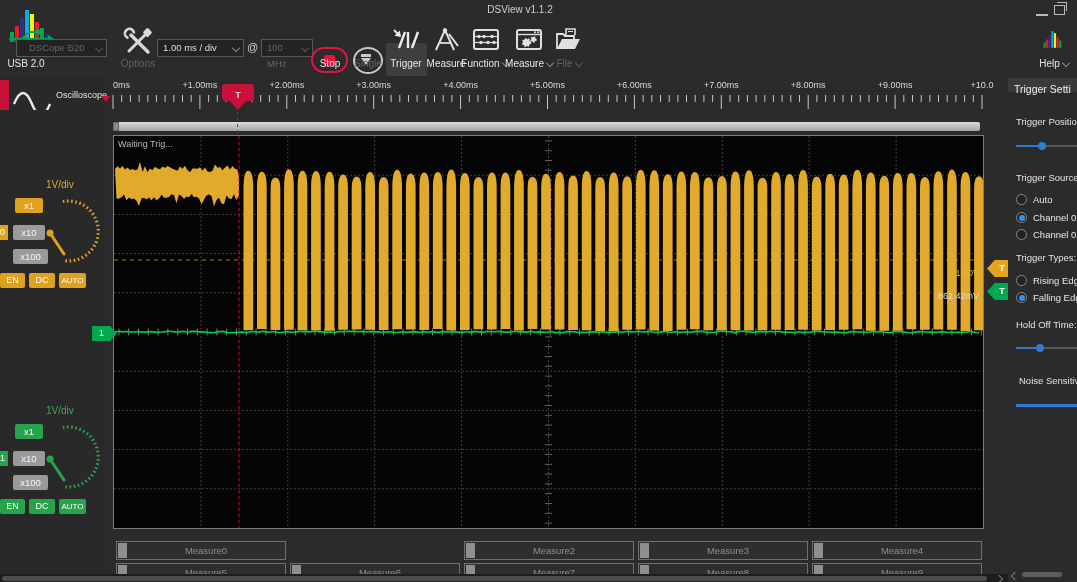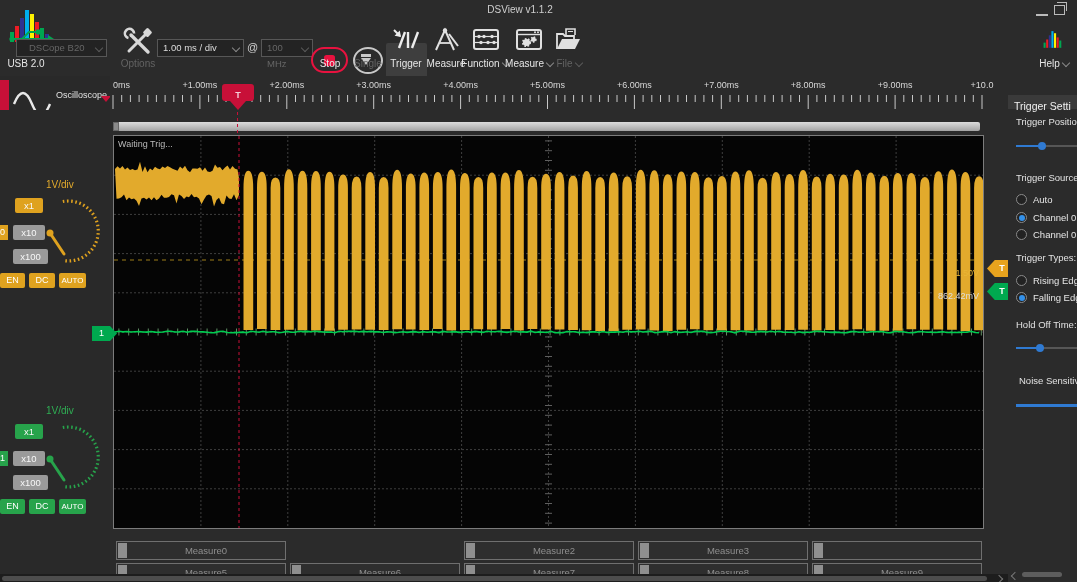--- a/index.html
+++ b/index.html
@@ -62,21 +62,21 @@
              clip-path:polygon(0 0,72% 0,100% 50%,72% 100%,0 100%);}
   
   .measure-box{position:absolute;width:170px;height:19px;background:#2e2e2e;border:1px solid #6f6f6f;
                box-sizing:border-box;}
   .measure-sq{position:absolute;left:1px;top:1px;bottom:1px;width:9px;background:#8f8f8f;}
   .measure-lbl{position:absolute;left:10px;right:0;top:0;bottom:0;text-align:center;font-size:9.5px;
                color:#8f8f8f;line-height:17px;}
   
   #panel{left:1008px;top:76px;width:69px;height:506px;background:#2b2b2b;z-index:6;overflow:hidden;}
   #panel-title{left:0;top:2px;width:69px;height:14px;background:#3a3a3a;font-size:10.5px;color:#f0f0f0;
-               line-height:22px;padding-left:6px;box-sizing:border-box;margin-top:17px;}
+               line-height:22px;padding-left:6px;box-sizing:border-box;}
   .plabel{position:absolute;left:8px;font-size:9.5px;color:#e2e2e2;white-space:nowrap;}
   .prow{position:absolute;left:8px;height:12px;white-space:nowrap;}
   .radio{display:inline-block;width:9px;height:9px;border:1px solid #8a8a8a;border-radius:50%;
          vertical-align:-2px;position:relative;background:#222;}
   .radio.sel::after{content:"";position:absolute;left:1.5px;top:1.5px;width:6px;height:6px;
                     border-radius:50%;background:#3390e8;}
   .rlabel{font-size:9.5px;color:#e6e6e6;margin-left:6px;}
   .slider-track{position:absolute;height:2px;background:#565656;}
   .slider-fill{position:absolute;height:2.5px;background:#2f7ad2;}
   .slider-knob{position:absolute;width:8px;height:8px;border-radius:50%;background:#2f7ad2;}
@@ -563,20 +563,21 @@
         <div class="measure-box" style="left: 354px; top: 3px;">
           <div class="measure-sq"></div>
                  <div class="measure-lbl">Measure2</div>
         </div>
         <div class="measure-box" style="left: 528px; top: 3px;">
           <div class="measure-sq"></div>
                  <div class="measure-lbl">Measure3</div>
         </div>
         <div class="measure-box" style="left: 702px; top: 3px;">
           <div class="measure-sq"></div>
+                 <div class="measure-lbl">Measure4</div>
         </div>
         <div class="measure-box" style="left: 6px; top: 25px; padding-left: 36px;">
           <div class="measure-sq"></div>
                  <div class="measure-lbl">Measure5</div>
         </div>
         <div class="measure-box" style="left: 180px; top: 25px;">
           <div class="measure-sq"></div>
                  <div class="measure-lbl">Measure6</div>
         </div>
         <div class="measure-box" style="left: 354px; top: 25px;">

